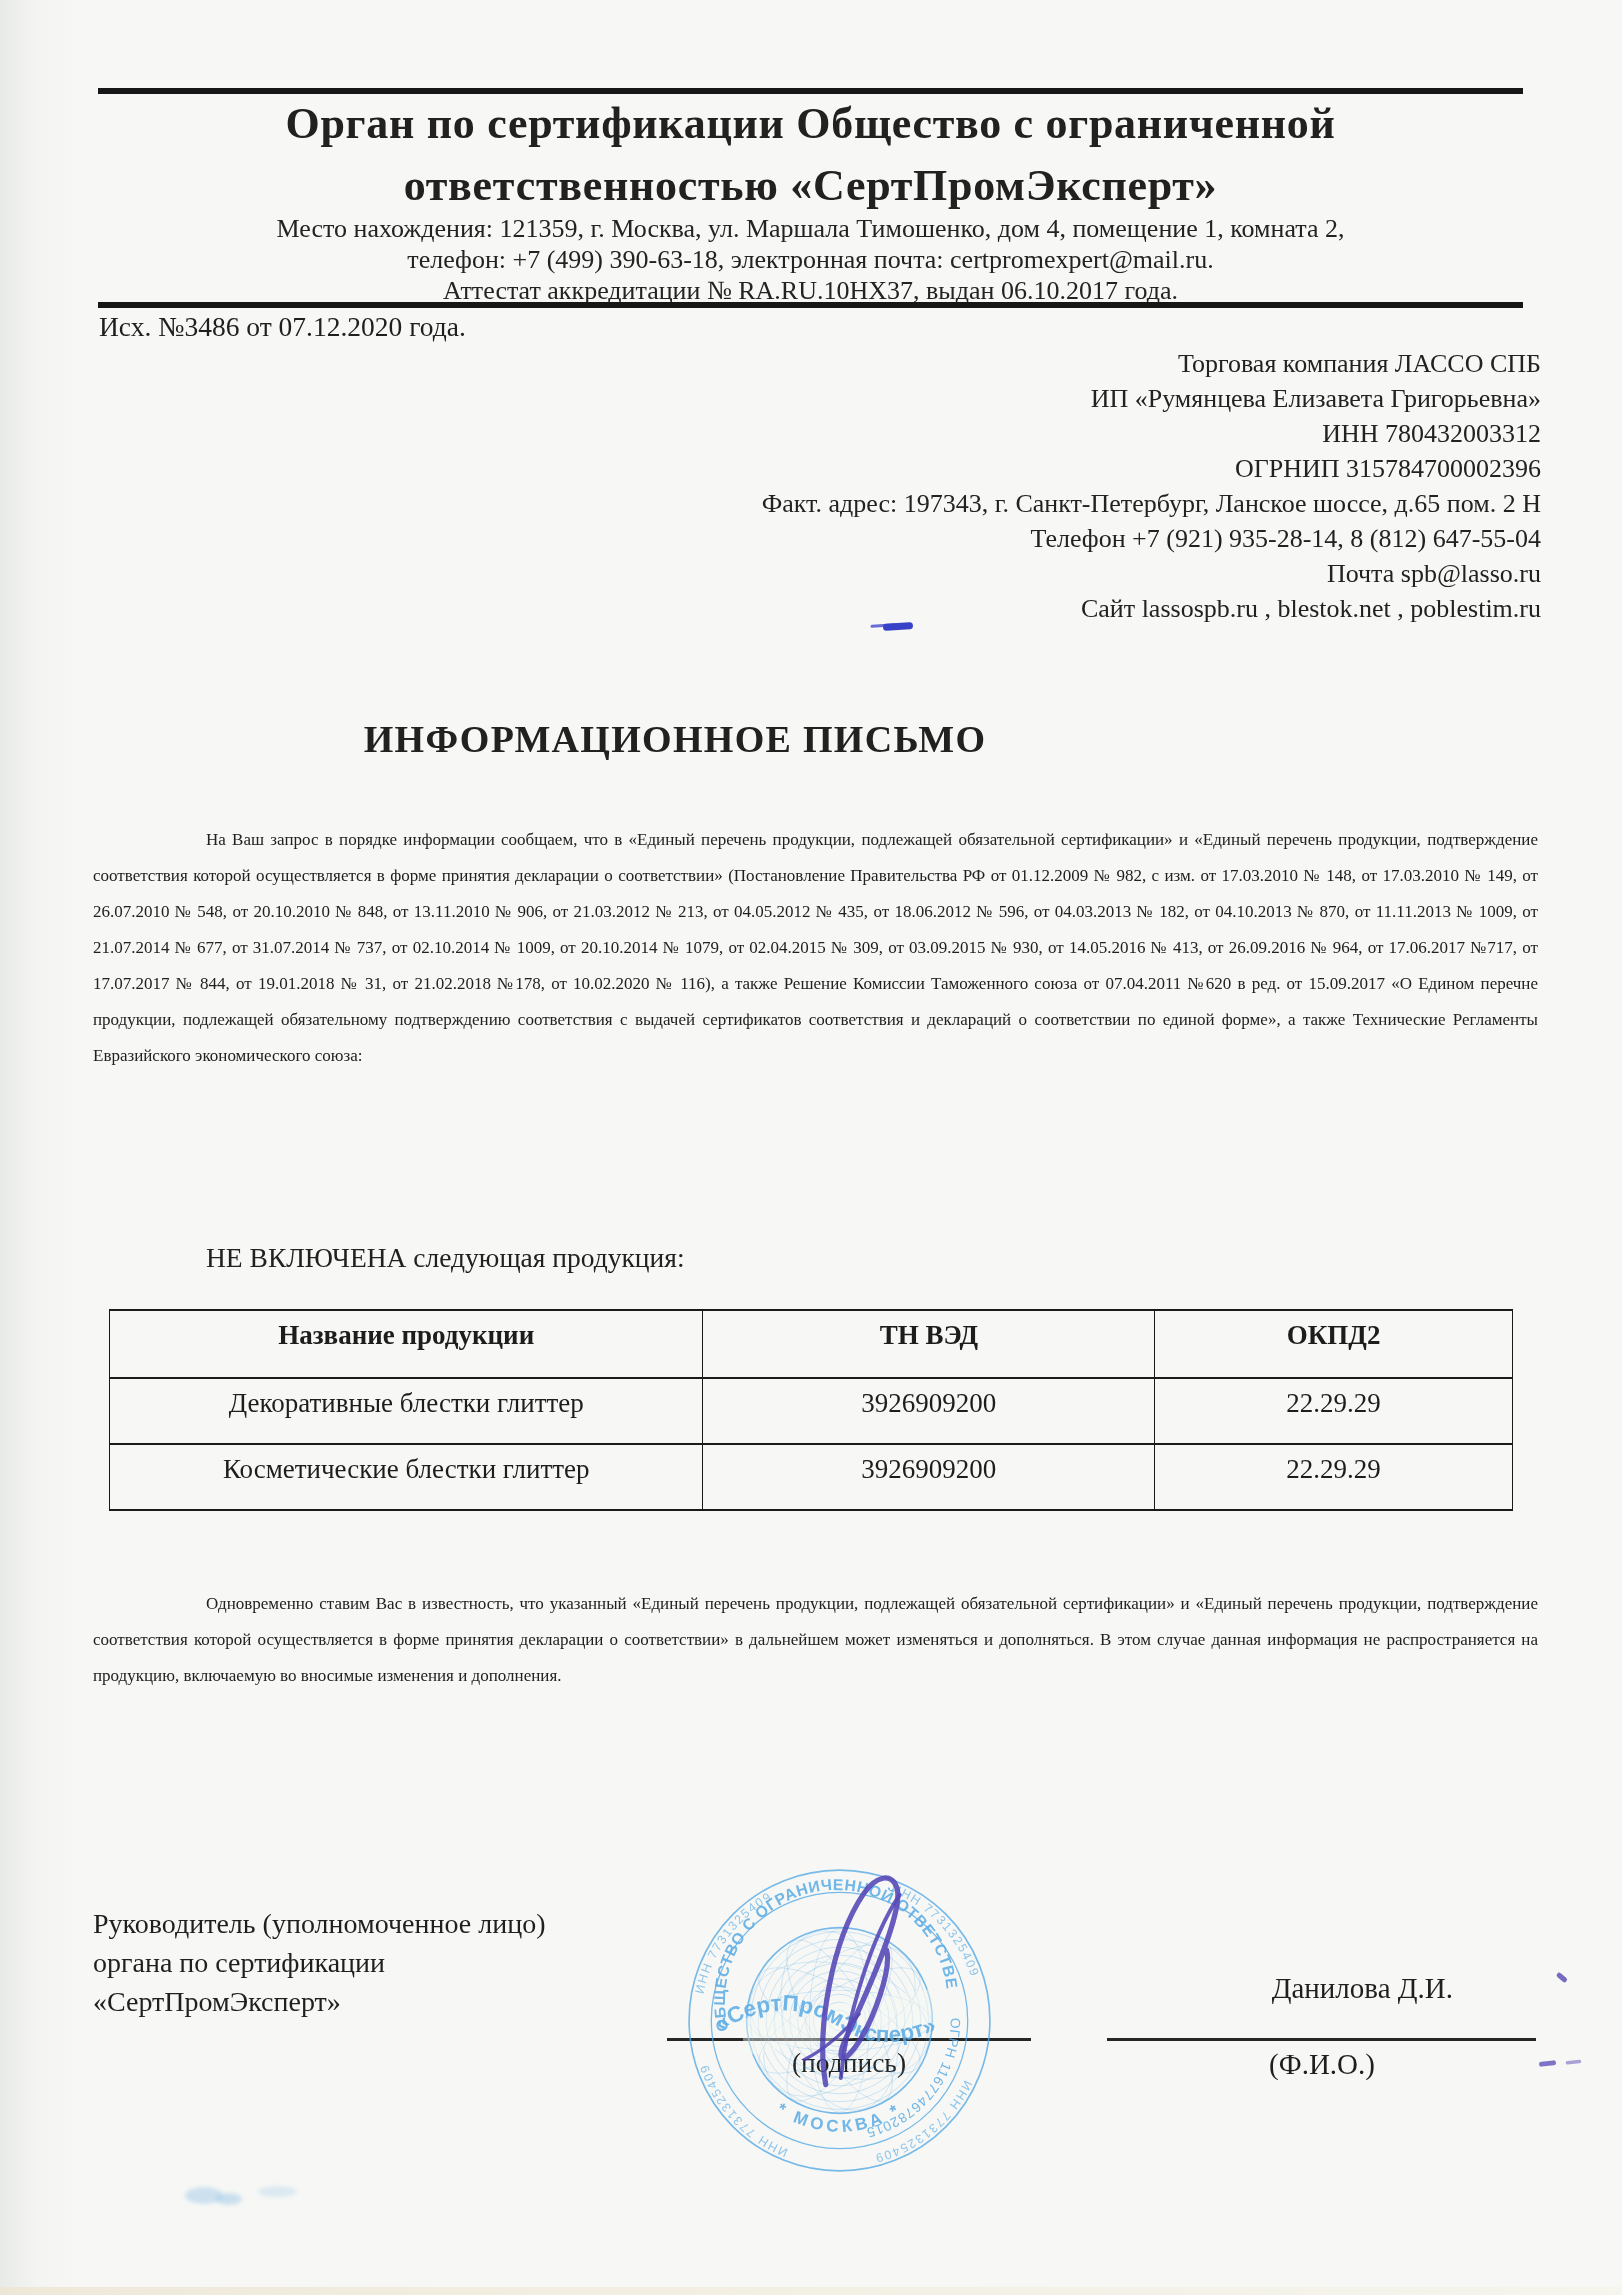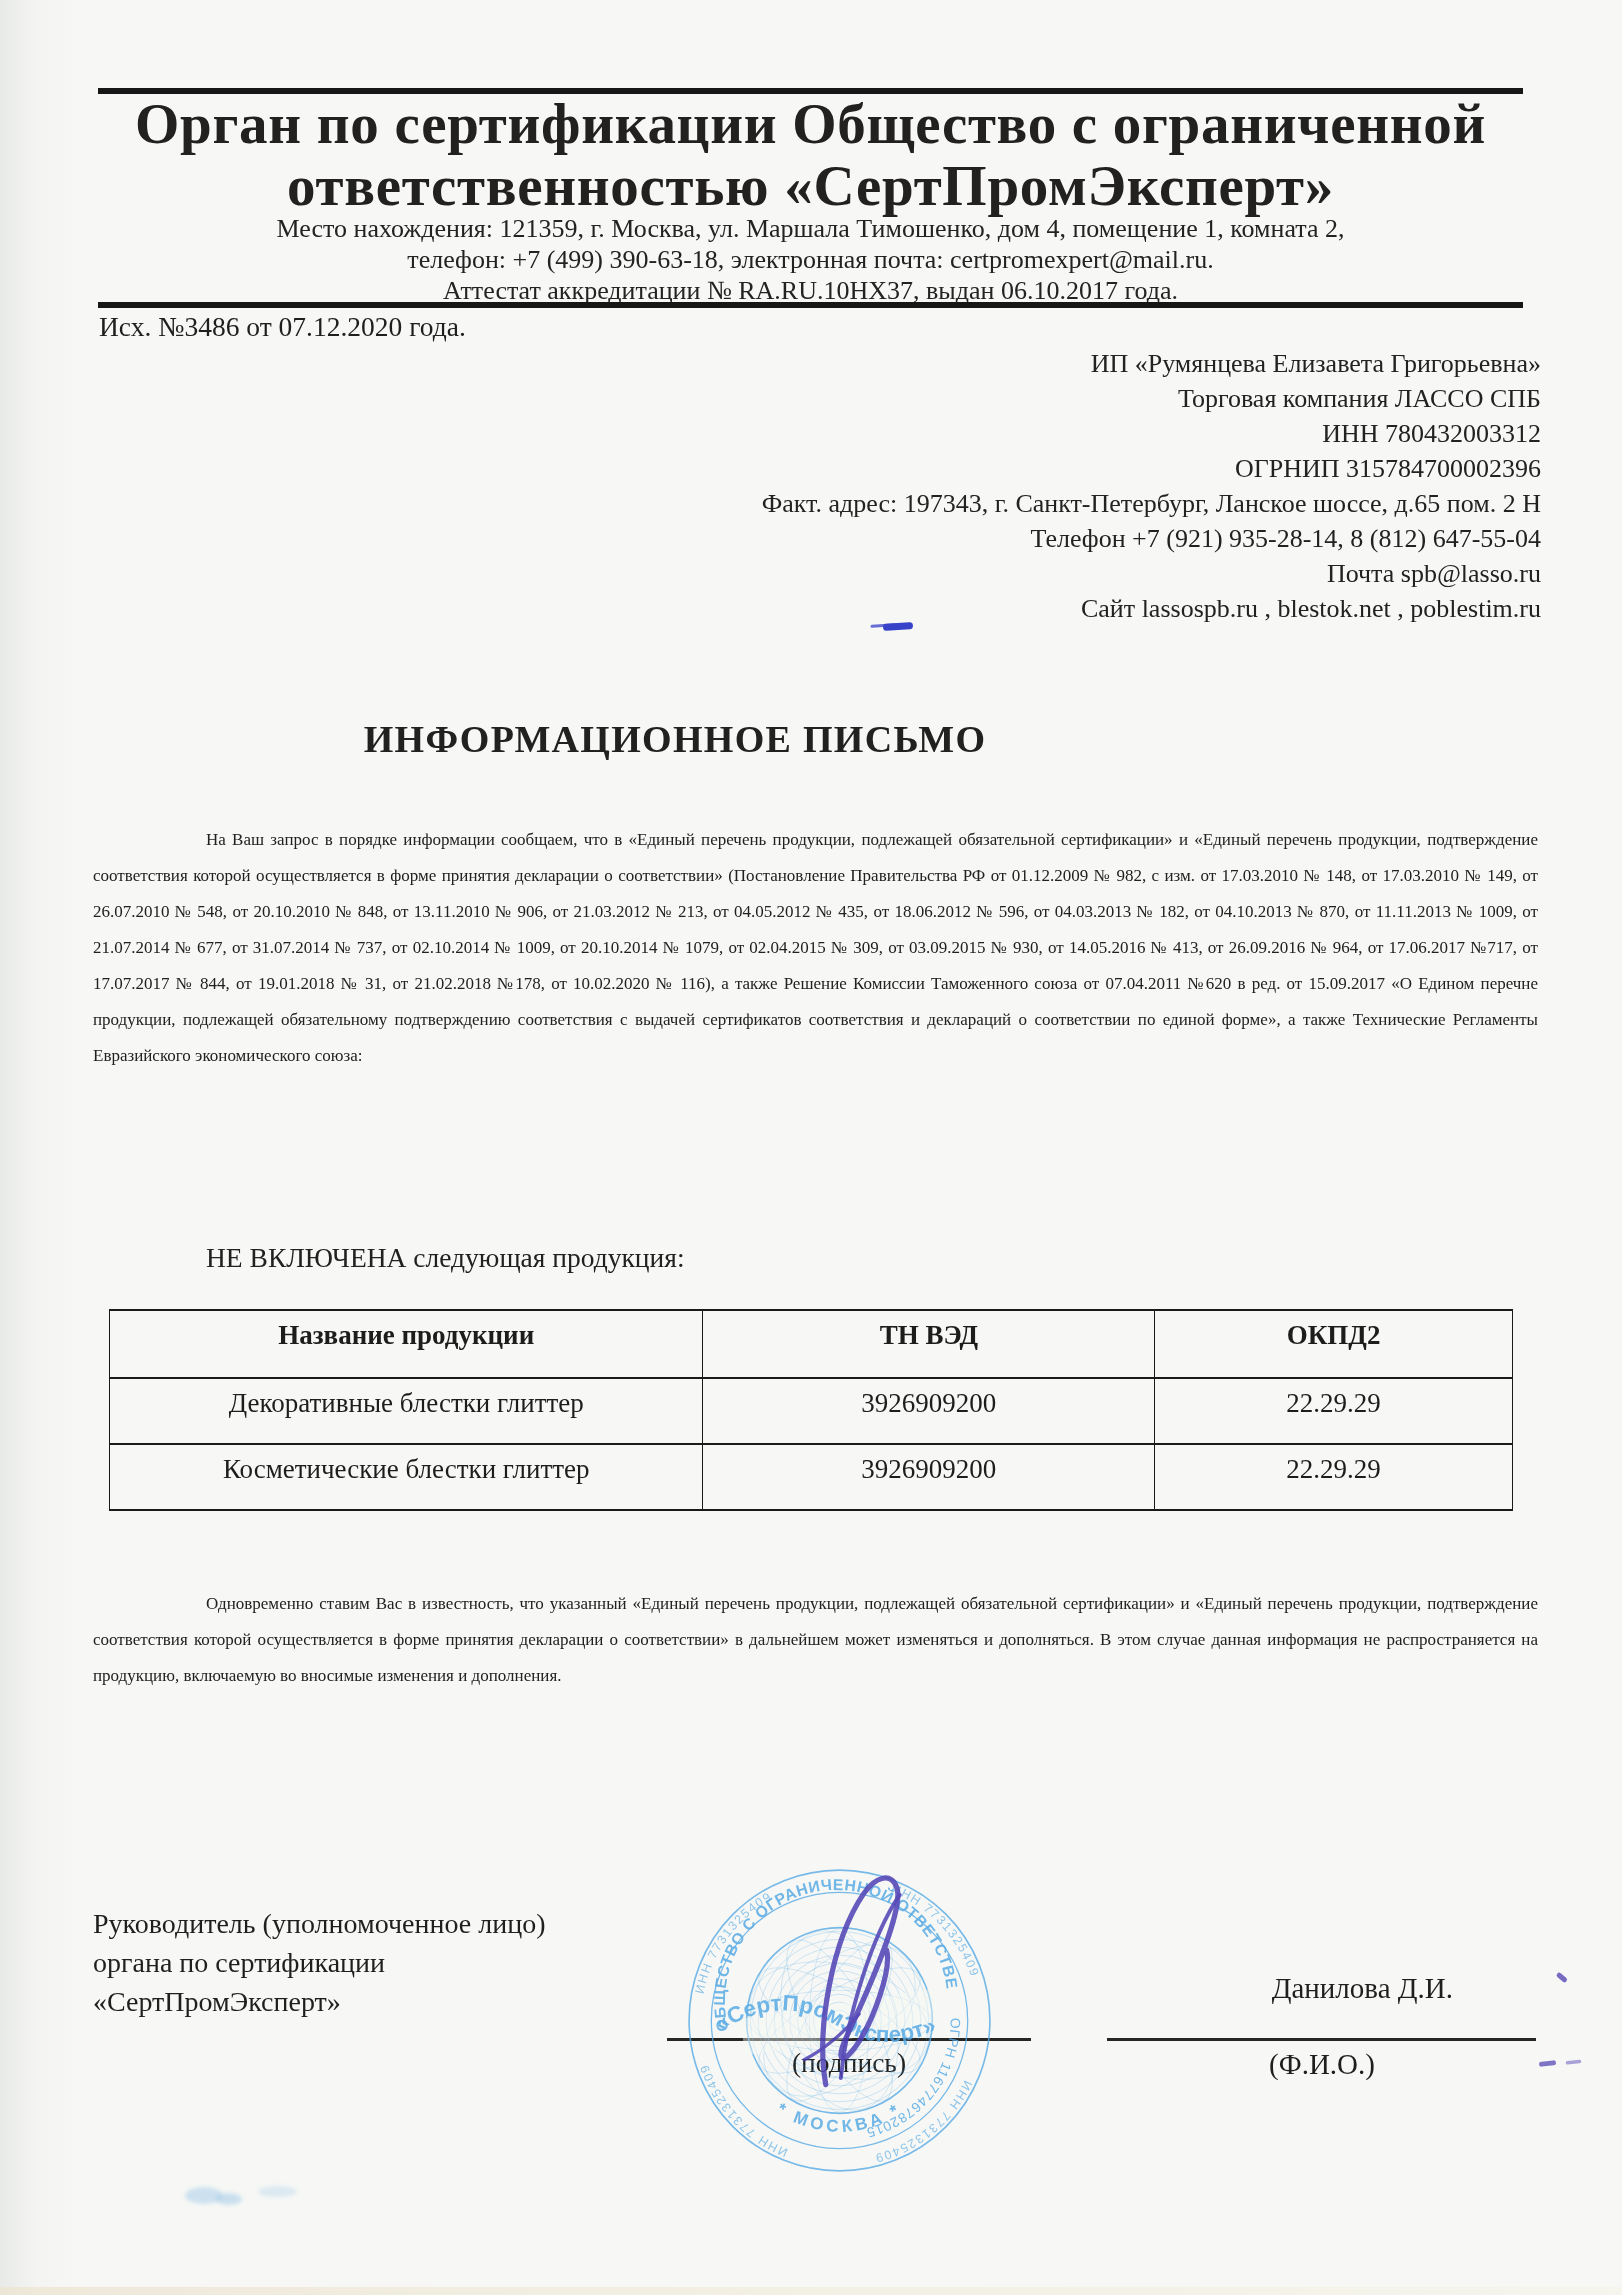--- a/index.html
+++ b/index.html
@@ -8,21 +8,21 @@
     background:linear-gradient(90deg,#e8eae7 0px,#f4f5f2 36px,#f7f8f5 79px,#f7f8f5 100%);
     font-family:"Liberation Serif","DejaVu Serif",serif;
     color:#1f1f1e;
   }
   .page::after{content:"";position:absolute;left:0;bottom:0;width:100%;height:7.9px;
     background:linear-gradient(90deg,#ece5d2 0%,#f1ecdd 40%,#f5f4ec 100%);opacity:.8;}
   .rule{position:absolute;left:98px;width:1425px;background:#171717;}
   .rule-top{top:88px;height:5.9px;}
   .rule-bottom{top:302px;height:5.9px;}
   .org-title{position:absolute;top:93px;left:98px;width:1425px;text-align:center;
-    font-weight:bold;font-size:57px;line-height:62px;letter-spacing:0.7px;color:#222120;}
+    font-weight:bold;font-size:44px;line-height:62px;letter-spacing:0.7px;color:#222120;}
   .org-info{position:absolute;top:213px;left:98px;width:1425px;text-align:center;
     font-size:26px;line-height:31px;color:#232322;}
   .outgoing-ref{position:absolute;top:311px;left:99px;font-size:27.5px;font-family:Liberation Serif, serif;}
   .recipient{position:absolute;top:346px;right:82px;width:982px;text-align:right;
     font-size:26px;line-height:35px;color:#222;}
   .letter-title{position:absolute;top:717px;left:0;width:1350px;text-align:center;
     font-weight:bold;font-size:38px;letter-spacing:1.3px;color:#212120;}
   .para{position:absolute;left:93px;width:1445px;font-size:17px;line-height:36px;
     text-align:justify;text-indent:113px;color:#212120;}
   .para-1{top:822px;}
@@ -73,22 +73,22 @@
     <div>Место нахождения: 121359, г. Москва, ул. Маршала Тимошенко, дом 4, помещение 1, комната 2,</div>
     <div>телефон: +7 (499) 390-63-18, электронная почта: certpromexpert@mail.ru.</div>
     <div>Аттестат аккредитации № RA.RU.10НХ37, выдан 06.10.2017 года.</div>
   </div>
 
   <div class="rule rule-bottom"></div>
 
   <div class="outgoing-ref">Исх. №3486 от 07.12.2020 года.</div>
 
   <div class="recipient">
+    <div>Торговая компания ЛАССО СПБ</div>
     <div>ИП «Румянцева Елизавета Григорьевна»</div>
-    <div>Торговая компания ЛАССО СПБ</div>
     <div>ИНН 780432003312</div>
     <div>ОГРНИП 315784700002396</div>
     <div>Факт. адрес: 197343, г. Санкт-Петербург, Ланское шоссе, д.65 пом. 2 Н</div>
     <div>Телефон +7 (921) 935-28-14, 8 (812) 647-55-04</div>
     <div>Почта spb@lasso.ru</div>
     <div>Сайт lassospb.ru , blestok.net , poblestim.ru</div>
   </div>
 
   <div class="pen-mark pen-mark-1"></div>
 

